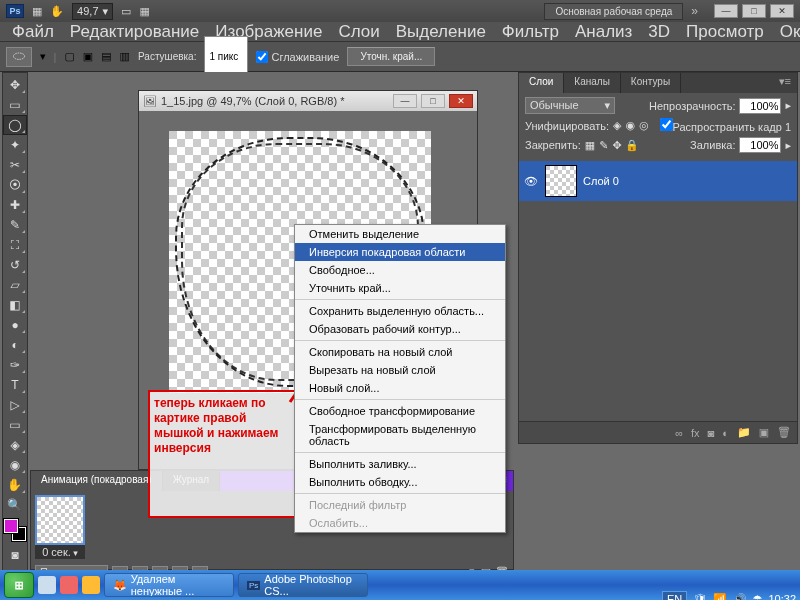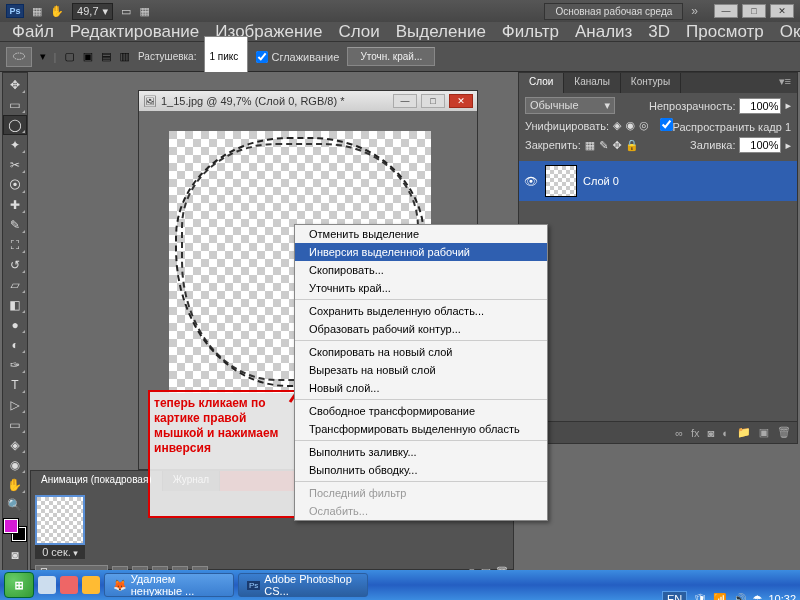--- a/index.html
+++ b/index.html
@@ -62,31 +62,31 @@
 .prow .num { background: #fff; border: 1px solid #888; width: 42px; padding: 1px 2px; color: #000; text-align: right; }
 .prow .lock-icons { display: flex; gap: 4px; font-size: 11px; }
 .layer-list { background: #535353; min-height: 260px; }
 .layer-row { display: flex; align-items: center; gap: 6px; padding: 4px; background: #2f5fb0; color: #fff; font-size: 10px; }
 .layer-row .eye { width: 16px; text-align: center; }
 .layer-row .thumb { width: 32px; height: 32px; background: repeating-conic-gradient(#fff 0 25%, #ccc 0 50%) 0 0/8px 8px; border: 1px solid #000; }
 .panel-foot { height: 22px; background: #4a4a4a; border-top: 1px solid #333; display: flex; align-items: center; justify-content: flex-end; gap: 8px; padding: 0 6px; color: #aaa; font-size: 11px; }
 
 
 .anim-panel { position: absolute; left: 30px; right: 286px; bottom: 30px; height: 100px; background: #535353; border: 1px solid #333; }
-.anim-panel .tabs { background: #7f1d1d; }
+.anim-panel .tabs { background: #6d28d9; }
 .anim-body { padding: 4px; display: flex; gap: 4px; }
 .frame { width: 50px; }
 .frame .fthumb { width: 50px; height: 50px; background: repeating-conic-gradient(#fff 0 25%, #ccc 0 50%) 0 0/8px 8px; border: 2px solid #5a8fd6; }
 .frame .ftime { background: #333; color: #ddd; font-size: 9px; text-align: center; padding: 1px; }
 .anim-foot { display: flex; align-items: center; gap: 4px; padding: 2px 4px; color: #ccc; font-size: 10px; }
 .anim-foot .sel { background: #6a6a6a; border: 1px solid #888; padding: 0 4px; }
 .anim-foot .pb { width: 16px; height: 14px; background: #6a6a6a; border: 1px solid #888; display: flex; align-items: center; justify-content: center; font-size: 8px; }
 
 
-.ctx { position: absolute; left: 294px; top: 224px; width: 254px; background: #f4f4f4; border: 1px solid #888; box-shadow: 2px 2px 4px rgba(0,0,0,.4); z-index: 50; }
+.ctx { position: absolute; left: 294px; top: 224px; width: 212px; background: #f4f4f4; border: 1px solid #888; box-shadow: 2px 2px 4px rgba(0,0,0,.4); z-index: 50; }
 .ctx .mi { padding: 3px 14px; font-size: 11px; color: #000; }
 .ctx .mi.hl { background: #2f5fb0; color: #fff; }
 .ctx .mi.dis { color: #999; }
 .ctx hr { border: none; border-top: 1px solid #ccc; margin: 2px 0; }
 
 
 .anno { position: absolute; left: 148px; top: 390px; width: 148px; height: 128px; border: 2px solid #d00; background: rgba(255,255,255,.82); padding: 4px; z-index: 40; }
 .anno-text { color: #d00; font-size: 12px; font-weight: bold; line-height: 1.25; }
 .arrow { position: absolute; left: 280px; top: 262px; z-index: 45; pointer-events: none; }
 
@@ -211,22 +211,22 @@
   <defs>
       <marker id="ah" markerWidth="10" markerHeight="10" refX="8" refY="3" orient="auto">
         <path d="M0,0 L9,3 L0,6 Z" fill="#d00"></path>
       </marker>
     </defs>
   <line x1="10" y1="140" x2="100" y2="10" stroke="#d00" stroke-width="3" marker-end="url(#ah)"></line>
 </svg>
 
 <div class="ctx">
   <div class="mi">Отменить выделение</div>
-  <div class="mi hl">Инверсия выделенной рабочий</div>
-  <div class="mi">Скопировать...</div>
+  <div class="mi hl">Инверсия покадровая области</div>
+  <div class="mi">Свободное...</div>
   <div class="mi">Уточнить край...</div>
   <hr>
   <div class="mi">Сохранить выделенную область...</div>
   <div class="mi">Образовать рабочий контур...</div>
   <hr>
   <div class="mi">Скопировать на новый слой</div>
   <div class="mi">Вырезать на новый слой</div>
   <div class="mi">Новый слой...</div>
   <hr>
   <div class="mi">Свободное трансформирование</div>

